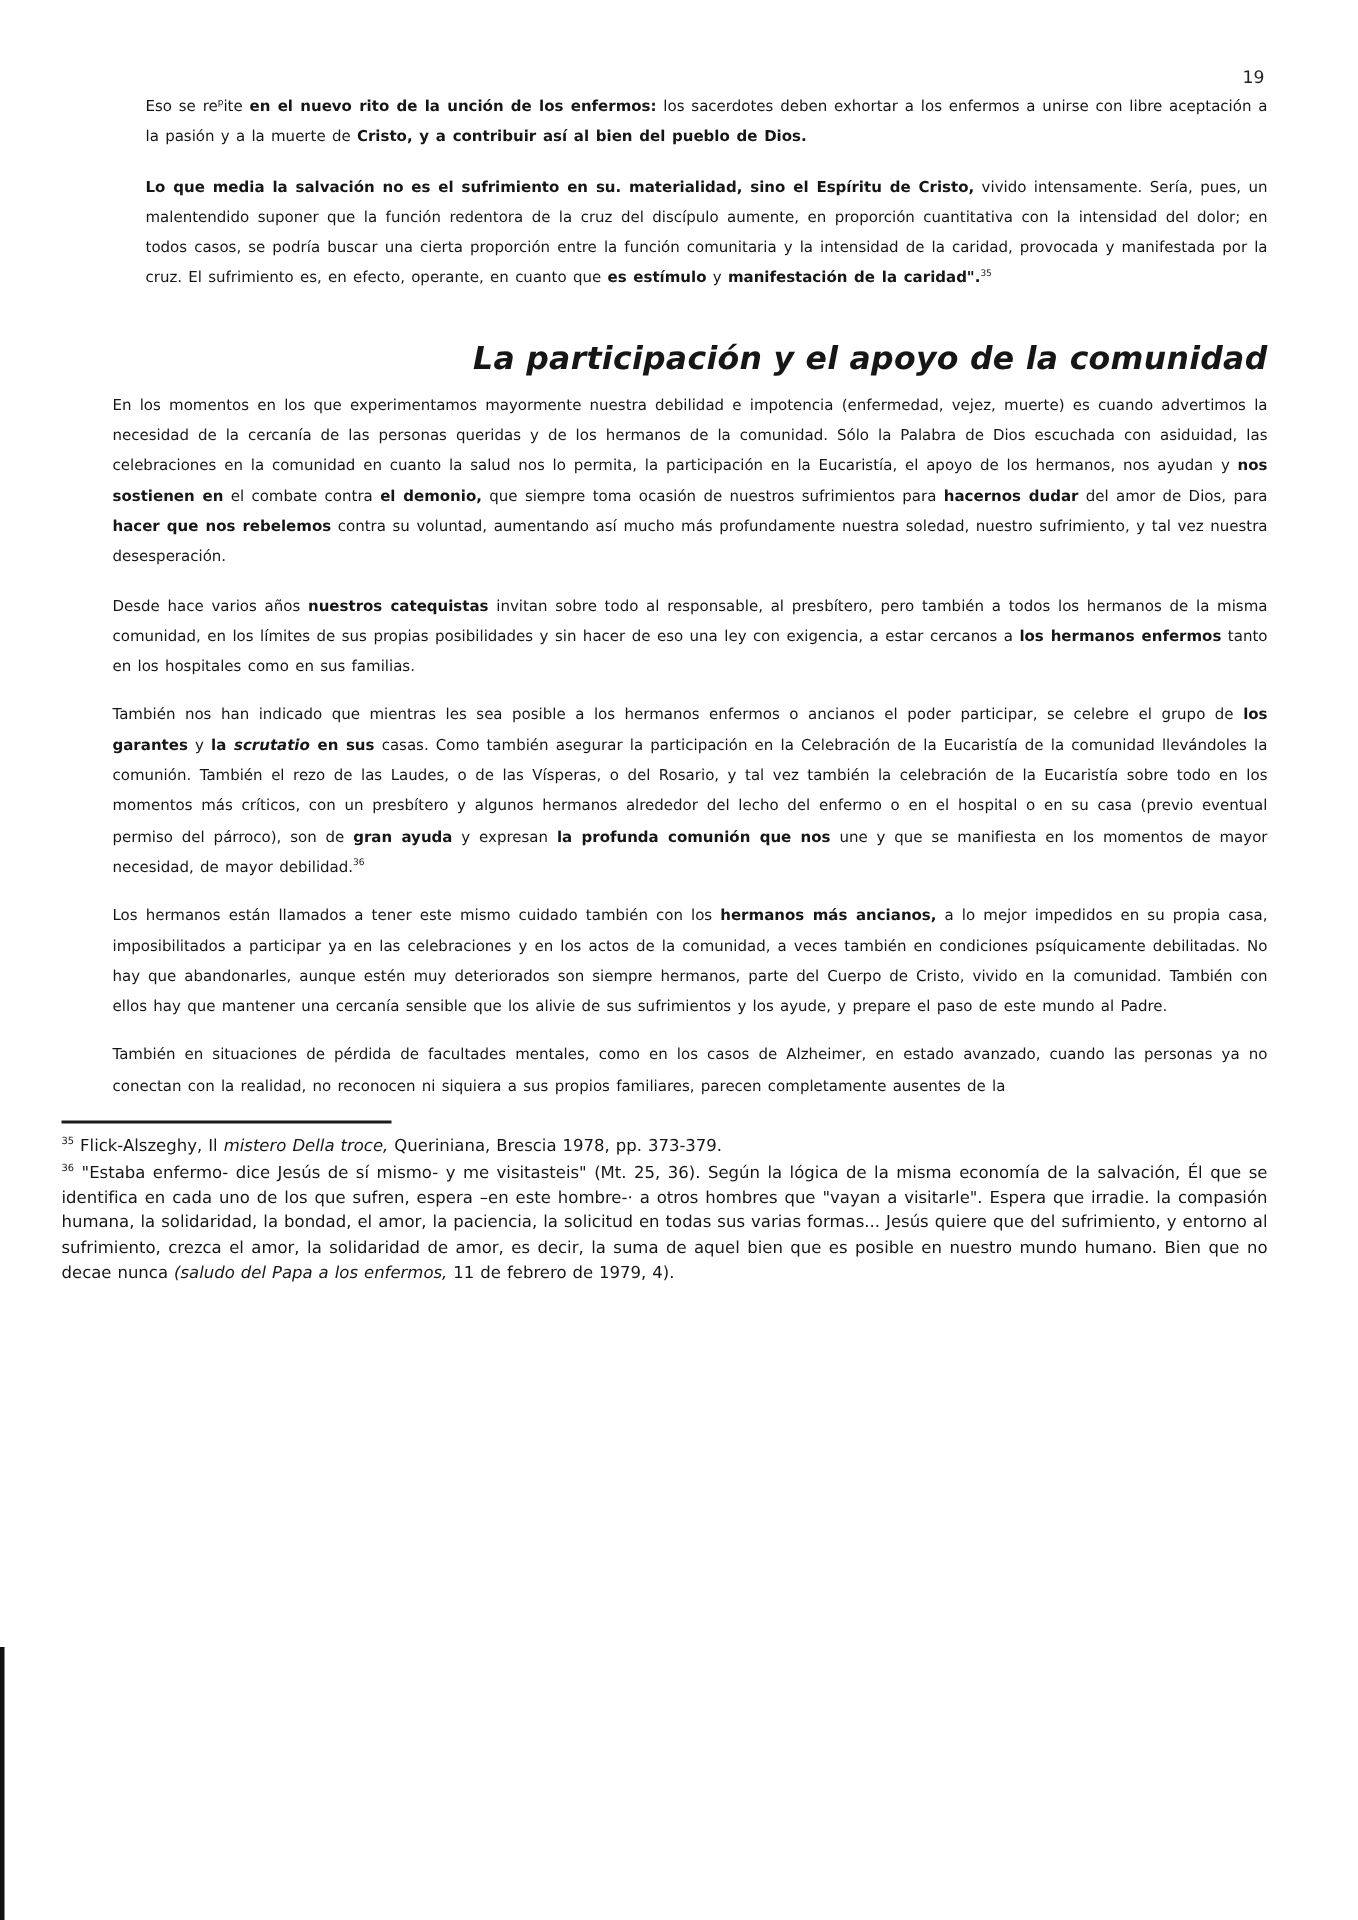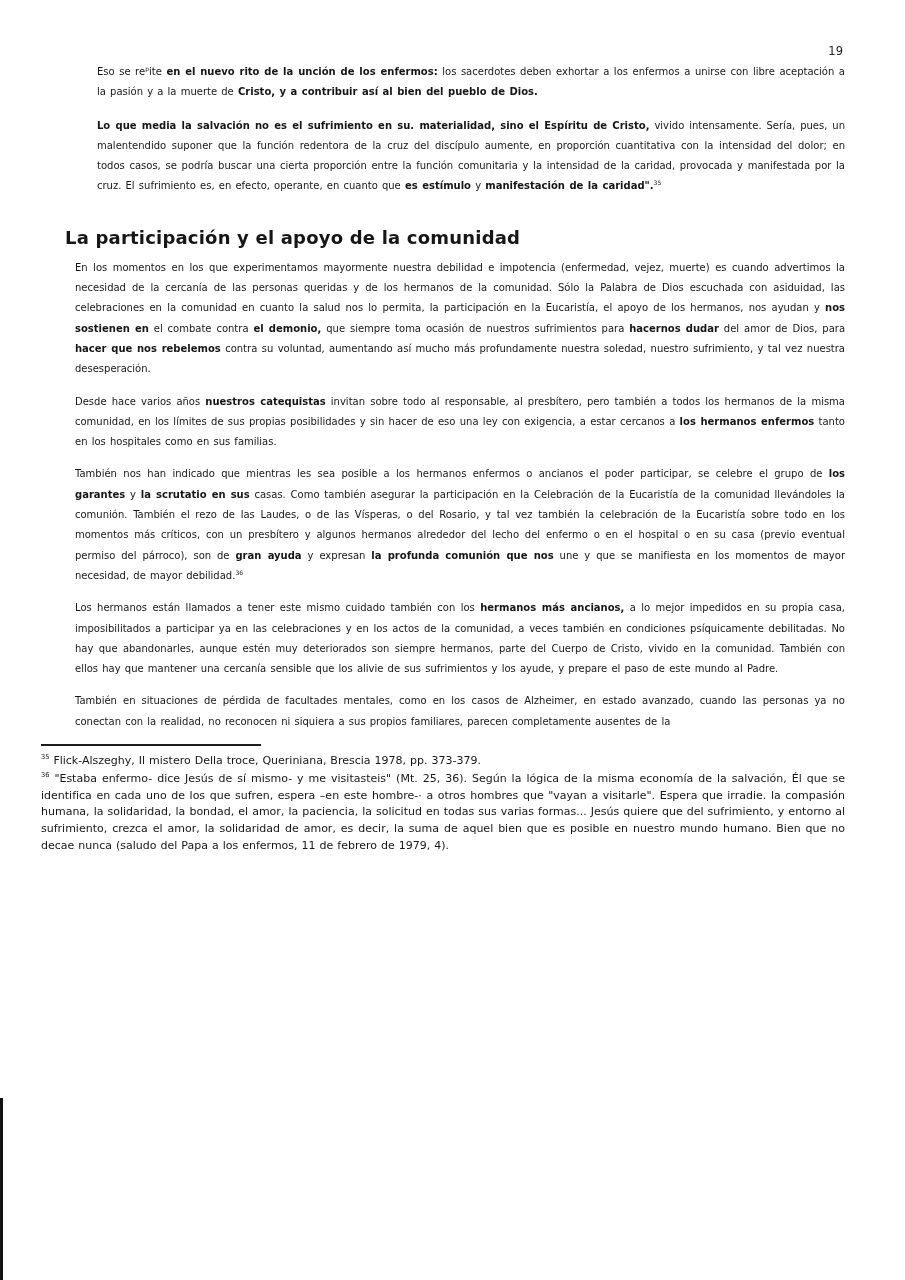--- a/index.html
+++ b/index.html
@@ -31,25 +31,26 @@
     line-height: 20.3px;
     text-align: justify;
     word-spacing: 1px;
     margin: 0 0 12px 10px;
   }
   .quote {
     margin-left: 32px;
     margin-bottom: 13px;
   }
   .heading {
-    font-size: 18px;
+    font-size: 21px;
     font-weight: 700;
-    text-align: left;
+    text-align: right;
     margin: 30px 0 10px 0;
     letter-spacing: 0.2px;
+    font-style: italic;
   }
   .subheading {
     font-size: 16px;
     font-weight: 700;
     margin: 0 0 9px 0;
   }
   .footnotes {
     margin: 6px 0 0 -24px;
   }
   .fn-sep {
@@ -59,21 +60,21 @@
     margin: 0 0 7px 0;
   }
   .fn {
     font-size: 11px;
     line-height: 16.8px;
     text-align: justify;
     word-spacing: 0.5px;
     margin: 0 0 1px 0;
   }
   .b { font-weight: 700; }
-  .i { }
+  .i { font-style: italic; }
   sup {
     font-size: 0.6em;
     vertical-align: super;
     line-height: 0;
   }
   .scan-edge {
     position: absolute;
     left: 0;
     top: 1098;
     top: 1098px;

